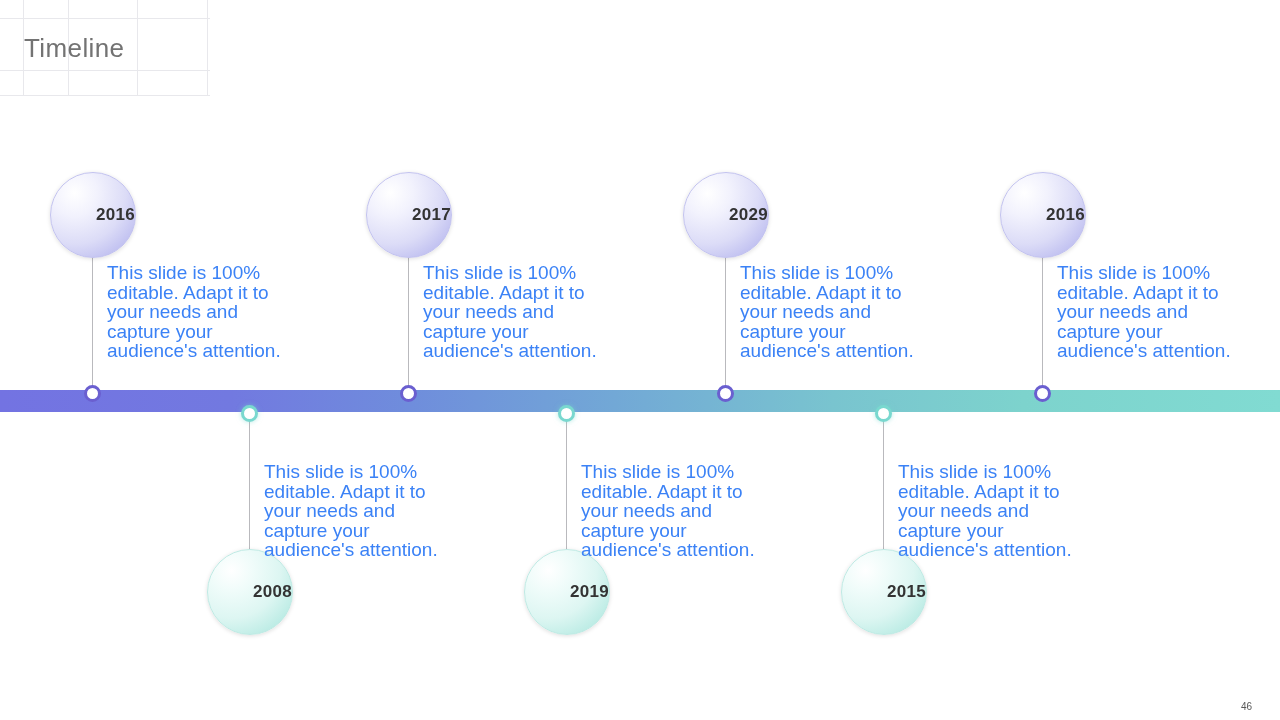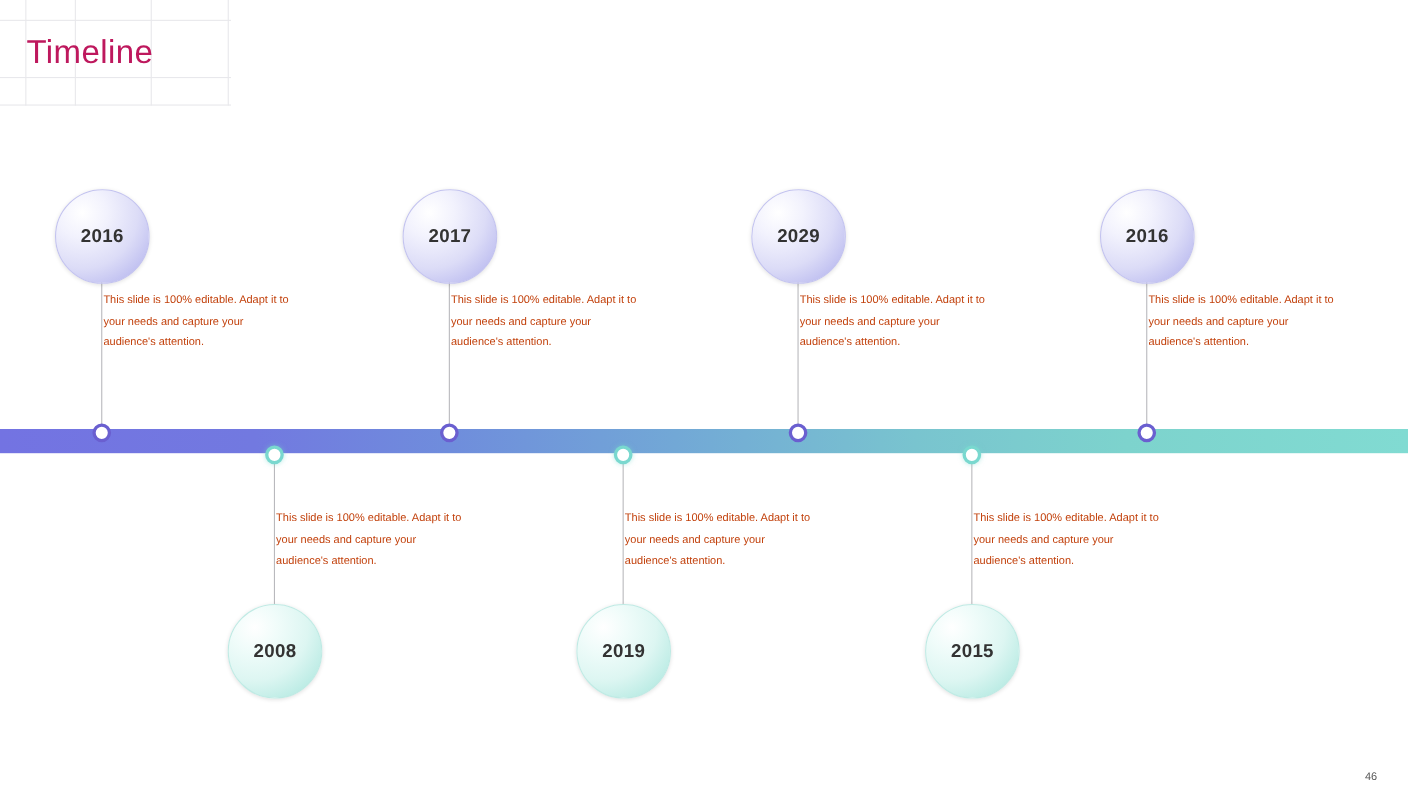--- a/index.html
+++ b/index.html
@@ -37,23 +37,23 @@
     width: 210px;
     height: 1px;
     background: #e8e8ec;
   }
 
   
   .page-title {
     position: absolute;
     left: 24px;
     top: 26px;
-    font-size: 30px;
+    font-size: 26px;
     font-weight: 400;
-    color: #be185d;
+    color: #737373;
     letter-spacing: 0.4px;
     line-height: 44px;
     white-space: nowrap;
   }
 
   
   .timeline-bar {
     position: absolute;
     left: 0;
     top: 390px;
@@ -79,21 +79,21 @@
   }
 
   
   .year-bubble {
     position: absolute;
     width: 84px;
     height: 84px;
     border-radius: 50%;
     display: flex;
     align-items: center;
-    justify-content: center;
+    justify-content: flex-end;
     font-size: 17px;
     font-weight: bold;
     color: #333333;
     letter-spacing: 0.3px;
     box-shadow: 0 1px 4px rgba(0,0,0,0.13);
     left: -42px;
   }
   .year-bubble.purple {
     background: radial-gradient(circle at 28% 24%, #ffffff 0%, #f2f2fd 26%, #dcdcf7 58%, #b9b9ef 88%, #aaaaea 100%);
     border: 1px solid #c3c3ef;
@@ -122,24 +122,24 @@
   .marker.teal {
     border: 3px solid #79d8cf;
     top: 405px;
     box-shadow: 0 0 5px rgba(120,215,205,0.55);
   }
 
   
   .desc {
     position: absolute;
     width: 175px;
-    font-size: 10px;
+    font-size: 19px;
     line-height: 19.5px;
-    color: #c2410c;
-    left: 2px;
+    color: #3b82f6;
+    left: 15px;
   }
   .desc.top {
     top: 263px;
   }
   .desc.bottom {
     top: 462px;
   }
 
   
   .page-number {

